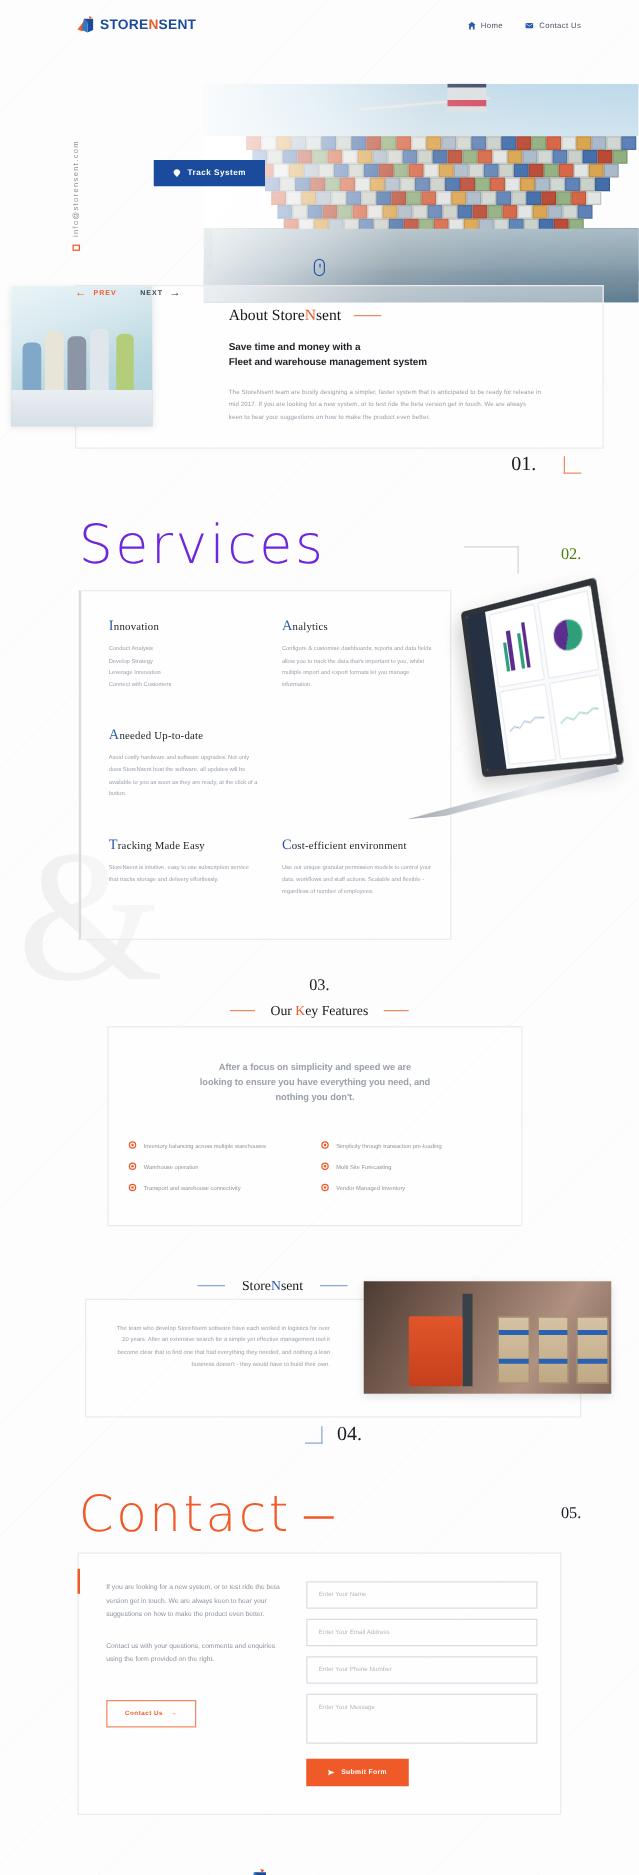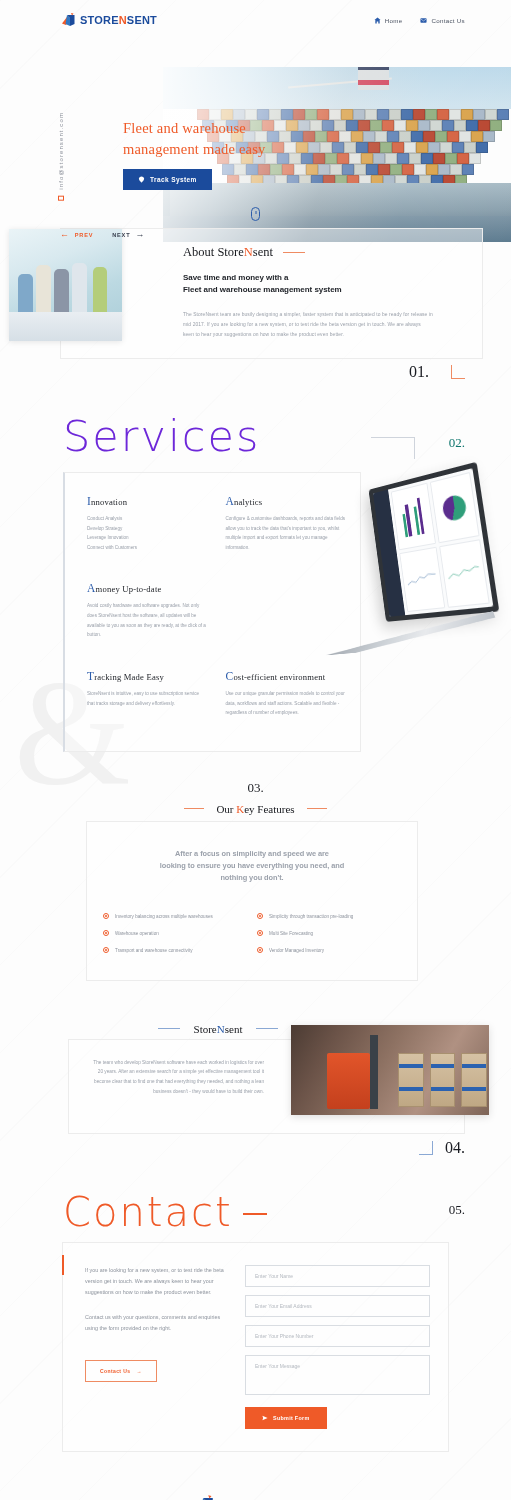--- a/index.html
+++ b/index.html
@@ -185,21 +185,21 @@
   .svc-title {
     position: relative; z-index: 2;
     margin-left: 63px;
     font-size: 43px; font-weight: 300; letter-spacing: 2px;
     color: #6d28d9; line-height: 1;
     font-family: "DejaVu Sans", sans-serif;
   }
   .svc-deco { position: absolute; right: 96px; top: 22px; width: 44px; height: 22px;
     border-top: 1px solid #cfd4dc; border-right: 1px solid #cfd4dc; z-index:2; }
   .svc-num { position: absolute; right: 46px; top: 20px; z-index:3;
-    font-family:"Liberation Serif",serif; font-size: 13px; color:#0f766e;margin-left:34px; }
+    font-family:"Liberation Serif",serif; font-size: 13px; color:#4d7c0f;margin-left:34px; }
   .svc-box {
     position: relative; z-index: 2;
     margin: 14px 150px 0 63px; border: 1px solid #ececec;
     border-left: 2px solid #d8dde4;
     background: rgba(255,255,255,.35);
     padding: 22px 14px 22px 22px; min-height: 280px;
   }
   .svc-grid { display: grid; grid-template-columns: 1fr 1fr; gap: 30px 18px; }
   .svc-h {
     font-family: "Liberation Serif", serif; font-size: 8.6px; color: #1b1e24;
@@ -287,21 +287,21 @@
     position:absolute; left:18%; bottom:6%; width:22%; height:62%;
     background: linear-gradient(to bottom,#e2552a,#c4401d); border-radius:2px;
   }
   .fork-mast { position:absolute; left:40%; bottom:6%; width:4%; height:82%; background:#3a4148; }
   .pallet {
     position:absolute; bottom:8%; width:13%; height:60%;
     background: linear-gradient(to bottom,#d6c2a4,#bfa884); border:.5px solid #a8906f;
   }
   .strap { position:absolute; left:0; width:100%; height:8%; background:#2b62b0; }
   .team-foot {
-    margin: 0 46px 0 68px; display:flex; align-items:center; justify-content:flex-end;
+    margin: 0 46px 0 68px; display:flex; align-items:center; justify-content:center;
     gap: 12px; height: 28px;
   }
   .corner-bl { width:14px; height:14px; border-right:1.5px solid #8aa8d4; border-bottom:1.5px solid #8aa8d4; }
 
   
   .contact { position: relative; margin-top: 30px; padding-bottom: 20px; }
   .contact-title {
     margin-left: 63px; font-size: 40px; font-weight:300; letter-spacing: 2px;
     color:#ef5a28; line-height:1; font-family:"DejaVu Sans", sans-serif;
     display:flex; align-items:center; gap: 10px;
@@ -573,22 +573,20 @@
     </div>
     <div class="hero-overlay"></div>
   </div>
 
   <div class="email-vert">
     <span class="env"></span>
     <span>info@storensent.com</span>
   </div>
 
   <div class="hero-content">
-    <div class="hero-title">Fleet and warehouse
-management made easy</div>
     <button class="track-btn">
       <svg viewBox="0 0 16 16" fill="#ffffff">
           <path d="M8 1 C4.7 1 2 3.5 2 6.4 C2 10 8 15 8 15 C8 15 14 10 14 6.4 C14 3.5 11.3 1 8 1 Z"></path>
         </svg>
       <span>Track System</span>
     </button>
   </div>
 
   <div class="mouse-ico"></div>
 
@@ -644,21 +642,21 @@
           <li>Connect with Customers</li>
         </ul>
       </div>
 
       <div>
         <div class="svc-h"><span class="cap">A</span><span>nalytics</span></div>
         <div class="svc-p">Configure &amp; customise dashboards, reports and data fields allow you to track the data that's important to you, whilst multiple import and export formats let you manage information.</div>
       </div>
 
       <div>
-        <div class="svc-h"><span class="cap">A</span><span>money Up-to-date</span></div>
+        <div class="svc-h"><span class="cap">A</span><span>needed Up-to-date</span></div>
         <div class="svc-p">Avoid costly hardware and software upgrades. Not only does StoreNsent host the software, all updates will be available to you as soon as they are ready, at the click of a button.</div>
       </div>
 
       <div></div>
 
       <div>
         <div class="svc-h"><span class="cap">T</span><span>racking Made Easy</span></div>
         <div class="svc-p">StoreNsent is intuitive, easy to use subscription service that tracks storage and delivery effortlessly.</div>
       </div>
 

